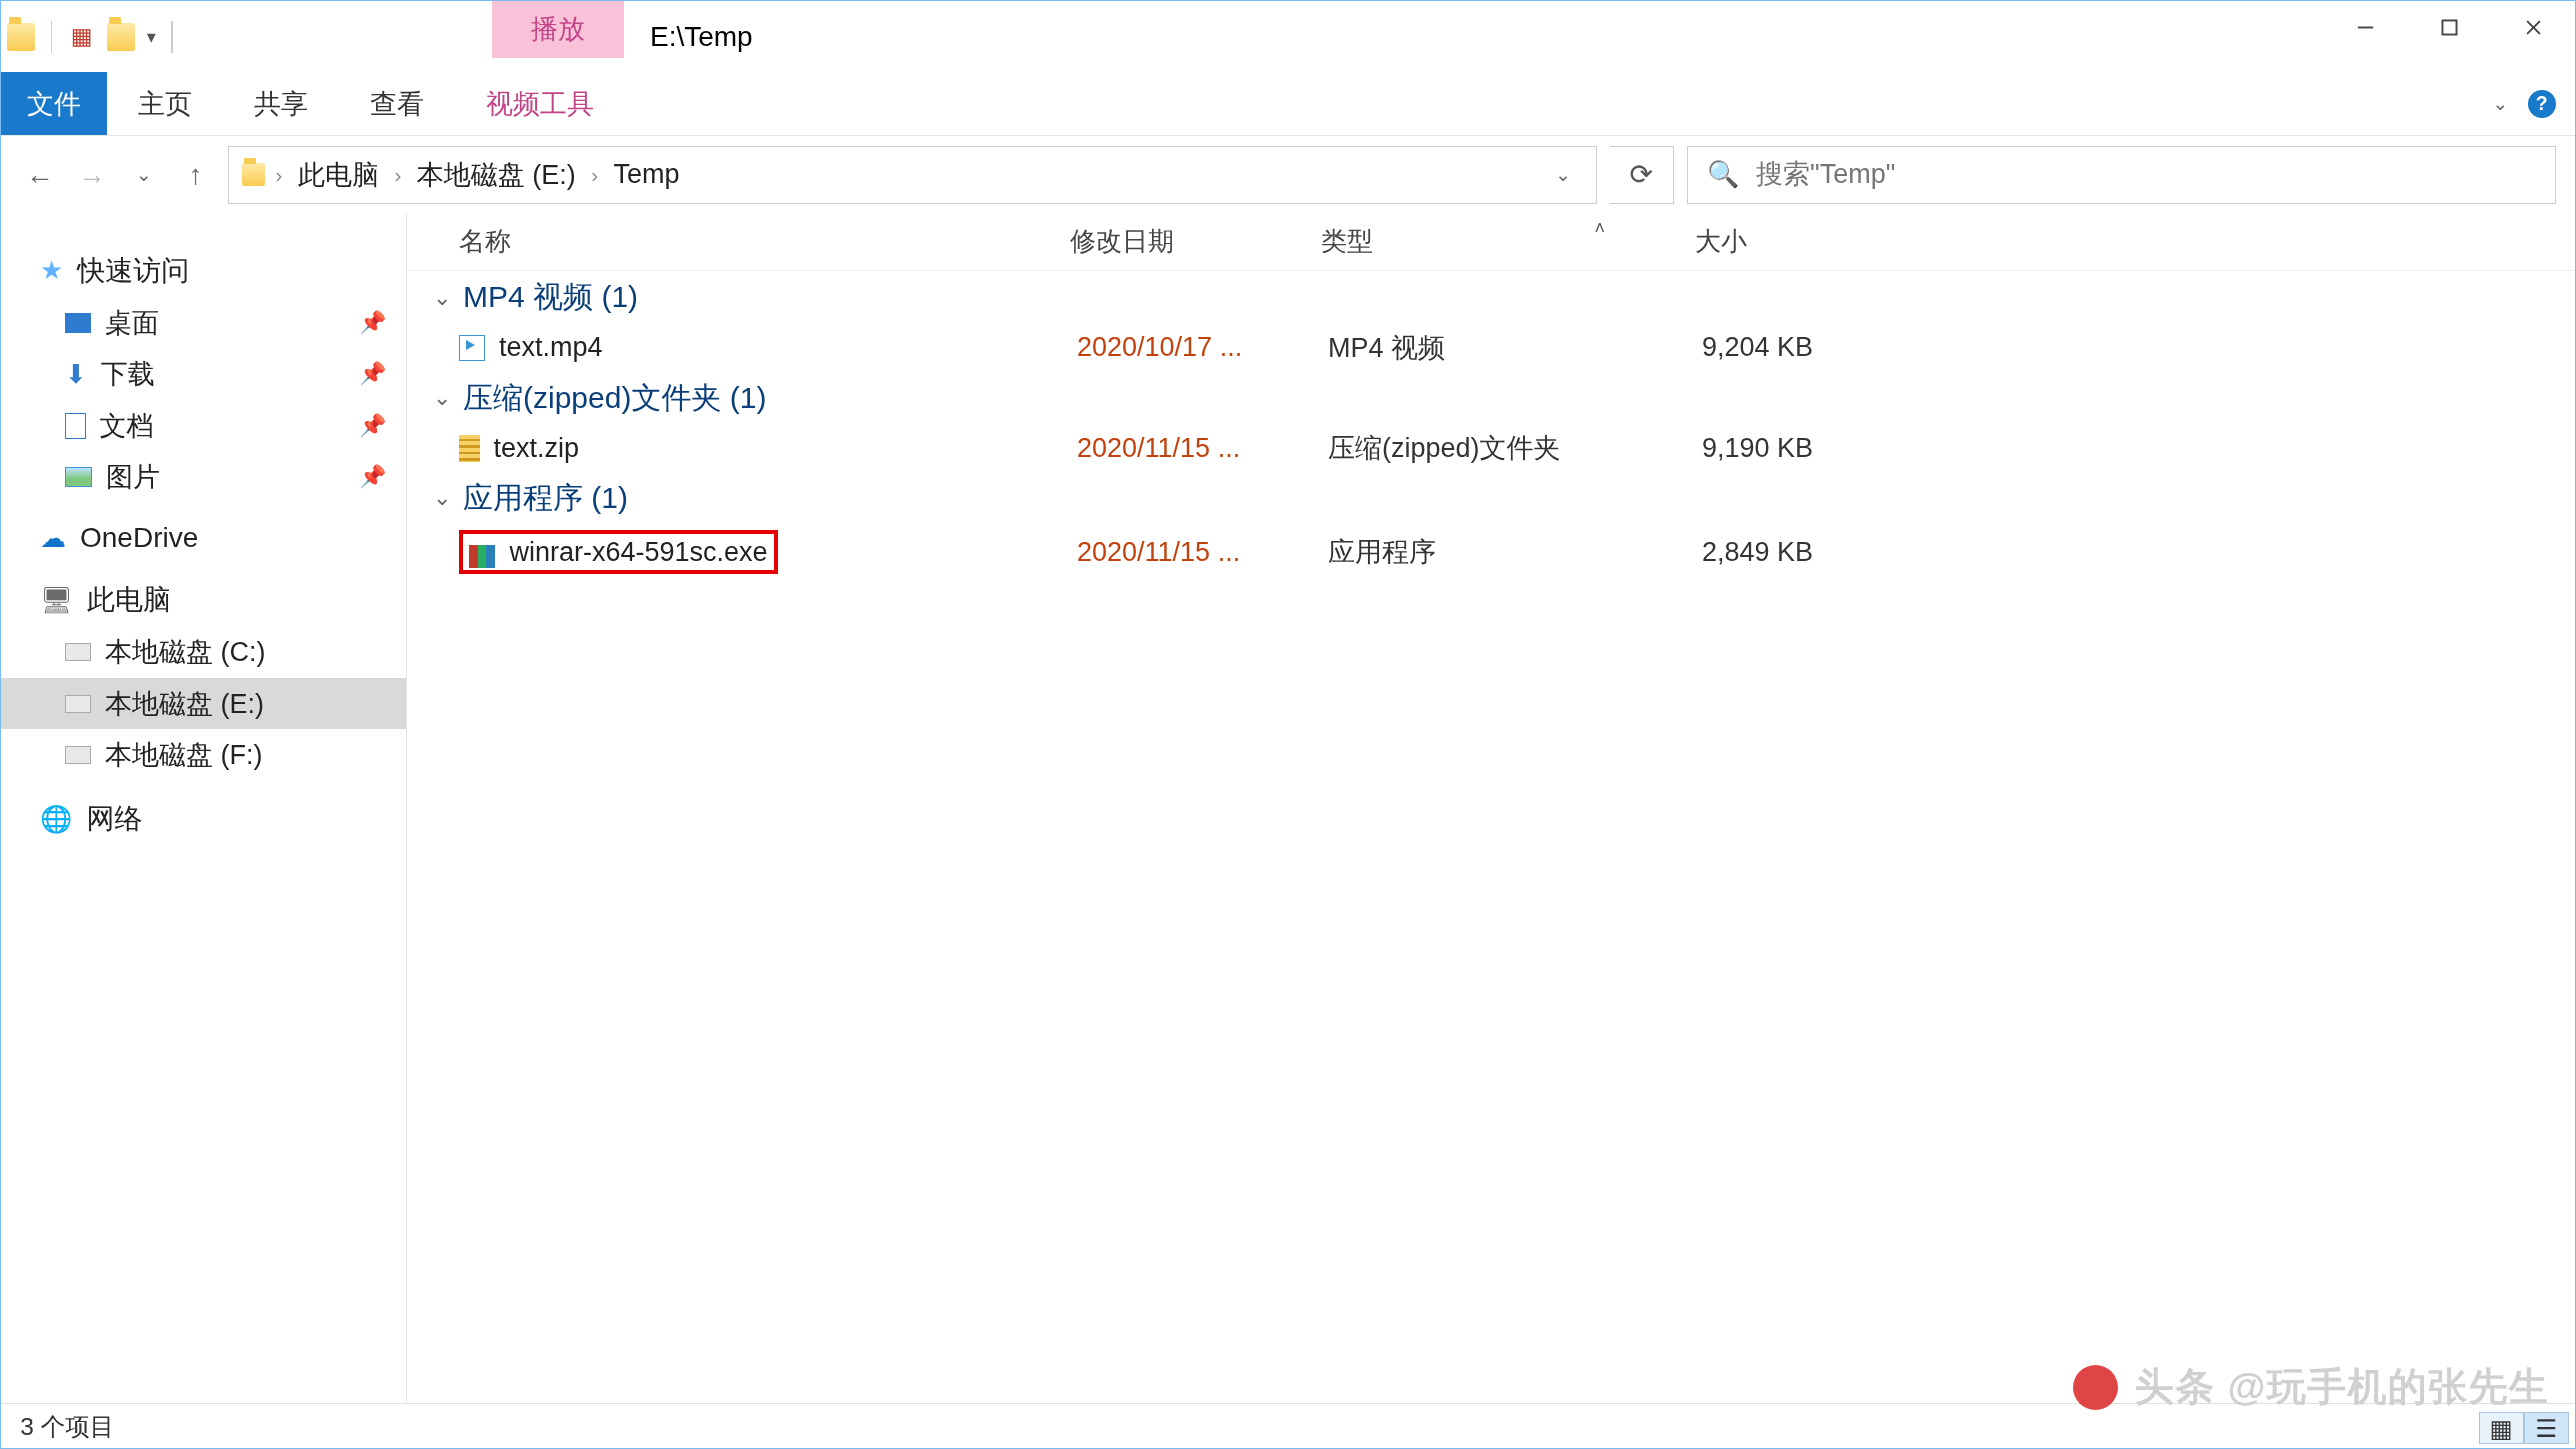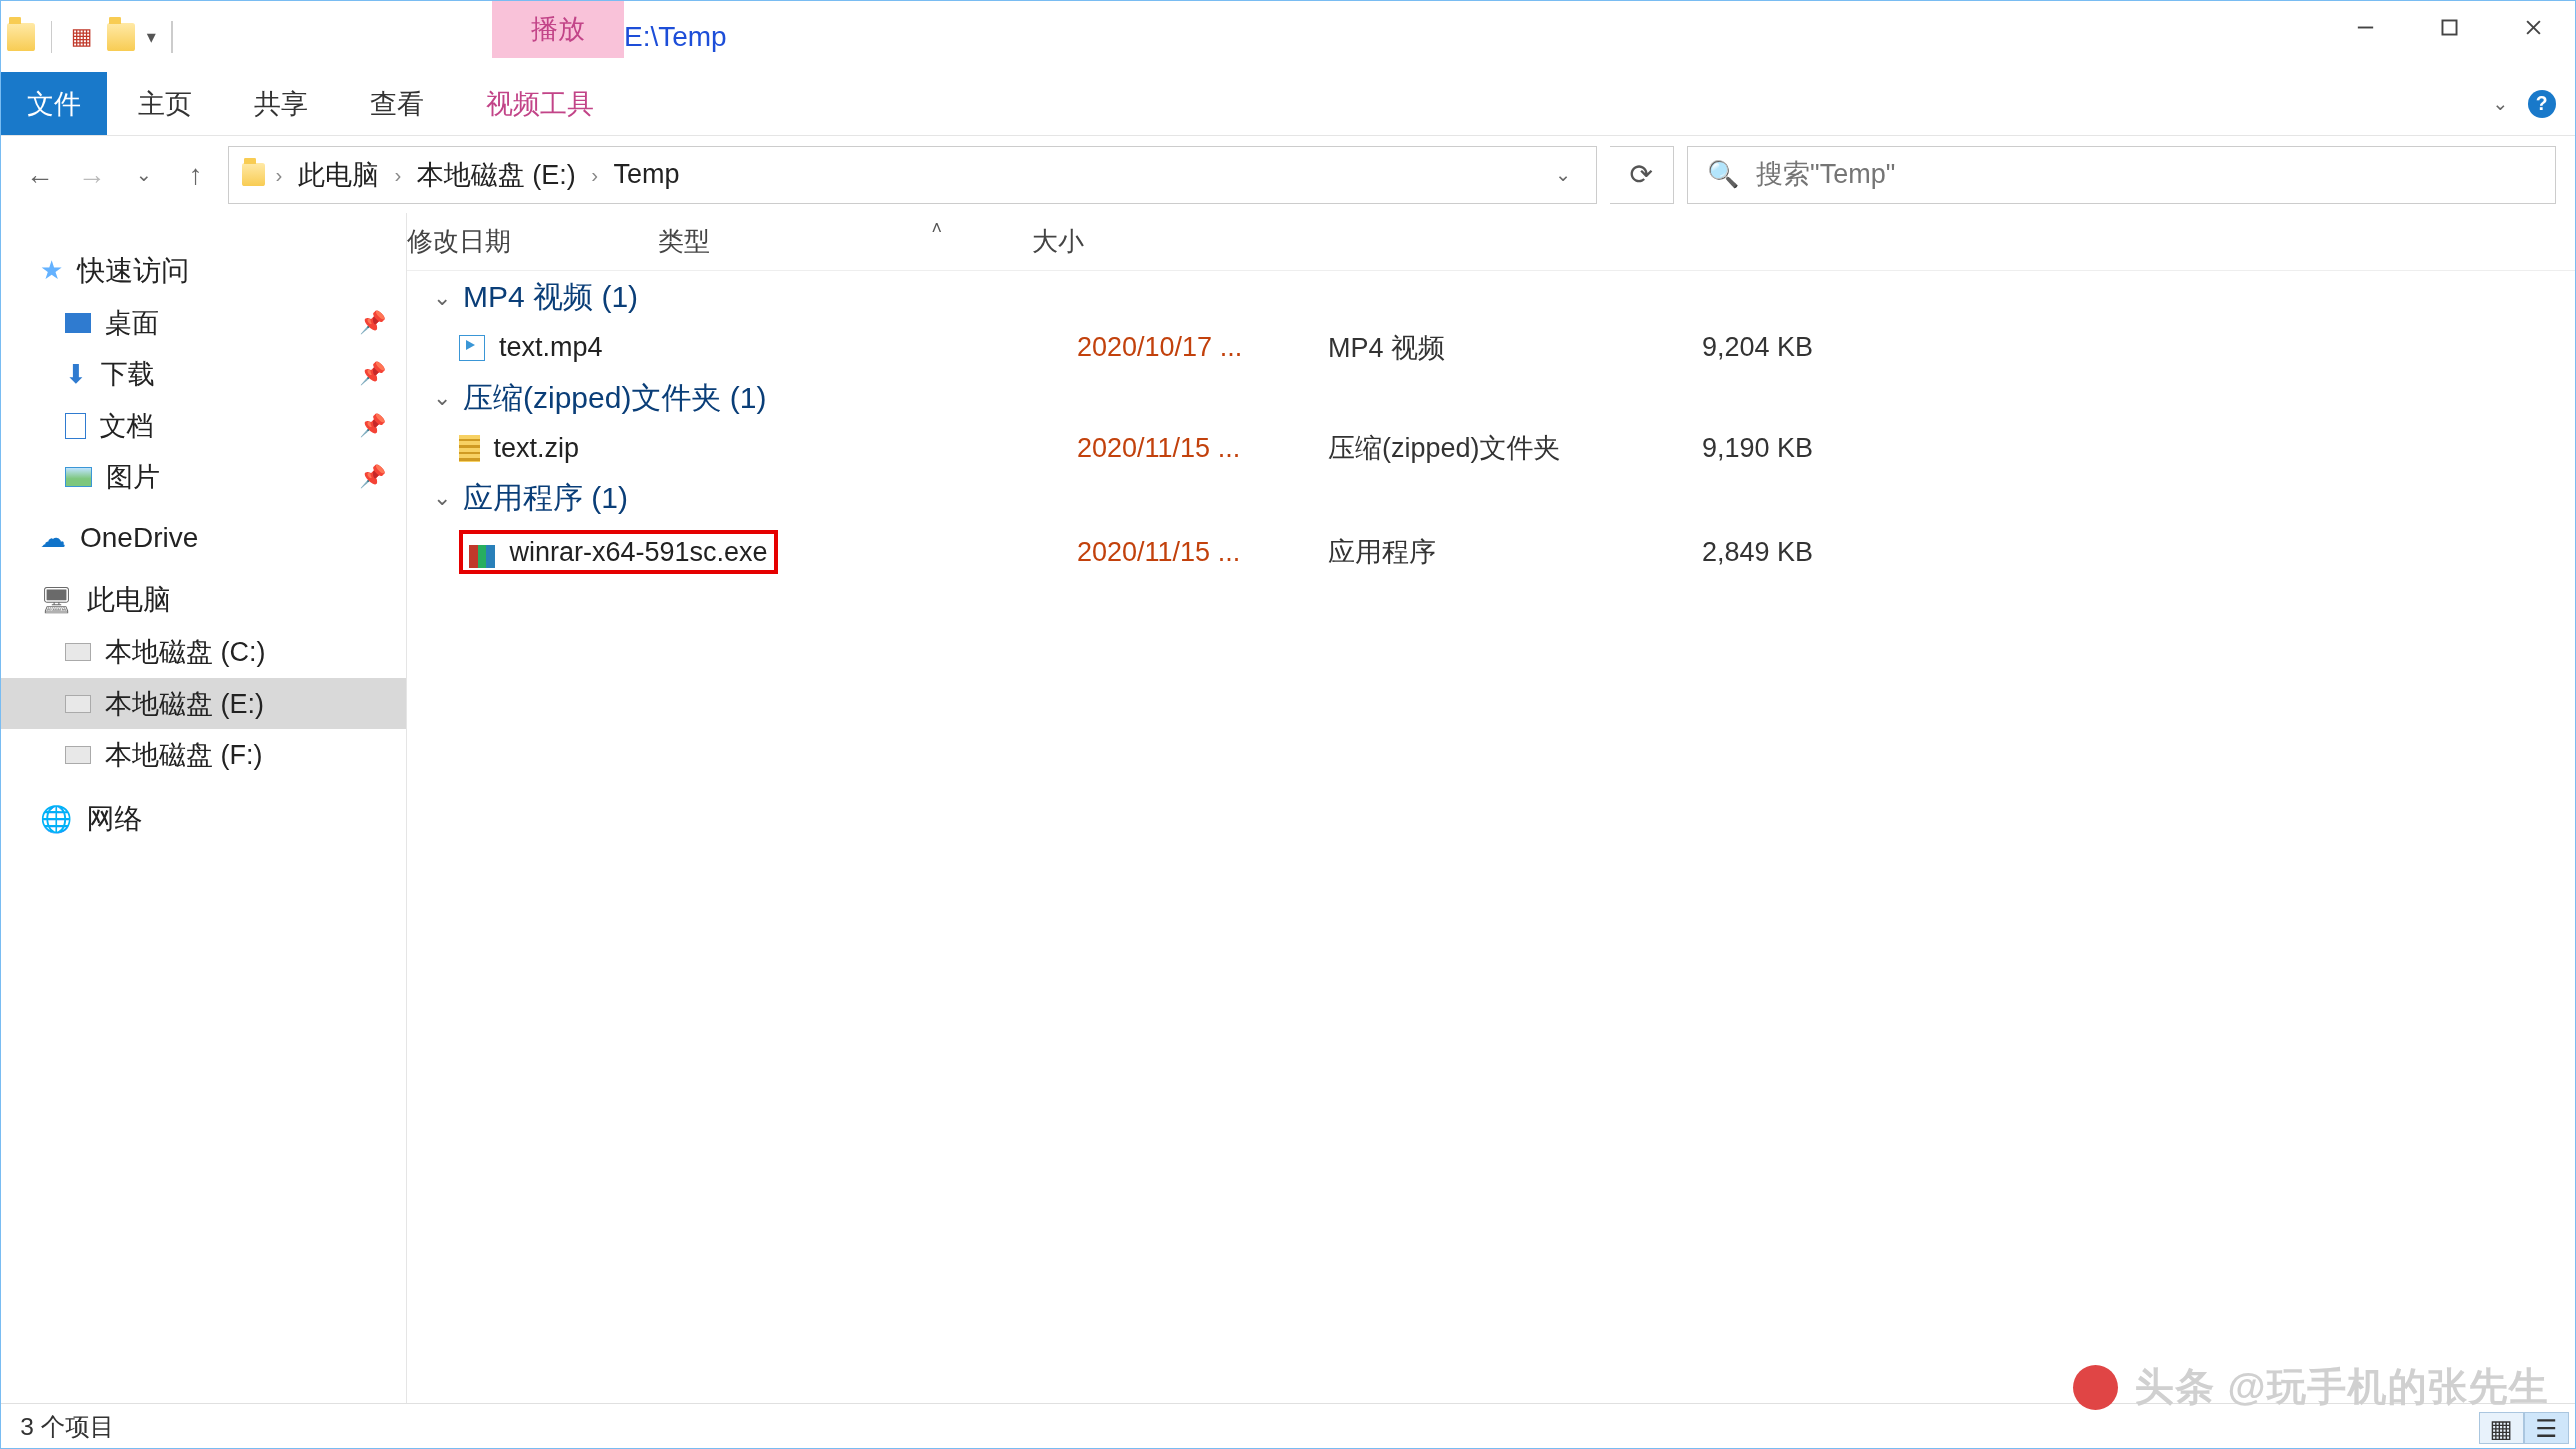--- a/index.html
+++ b/index.html
@@ -12,21 +12,21 @@
   .qat-icon { width: 28px; height: 28px; display: inline-flex; align-items: center; justify-content: center; font-size: 23px; }
   .qat-sep { width: 1.3px; height: 32px; background: #ccc; margin: 0 3.9px; }
   .folder-icon { width: 28px; height: 28px; background: linear-gradient(#ffe9a6,#f8cc53); border-radius: 2.6px; position: relative; }
   .folder-icon::before{content:"";position:absolute;top:-5.2px;left:1.9px;width:11.6px;height:6.4px;background:#f8cc53;border-radius:1.3px 1.3px 0 0;}
   .qat-dd { font-size: 18px; color:#555; }
   .titlebuttons { margin-left: auto; display: flex; }
   .titlebtn { width: 84px; height: 52px; display:flex; align-items:center; justify-content:center; color:#555; }
   .titlebtn svg { width: 23px; height: 23px; stroke: #444; stroke-width: 3; fill: none; }
   .context-tab-wrap { display:flex; flex-direction:column; align-items:center; margin-left: 309px;}
   .context-tab { background:#f9c2d9; color:#c24488; padding:10.3px 39px; font-size:27px; }
-  .title-path { font-size: 28px; color:#1d4ed8; align-self:center; }
+  .title-path { font-size: 28px; color:#000000; align-self:center; margin-left: 26px;}
 
   
   .ribbon { height: 64px; display:flex; align-items:stretch; border-bottom:0.6px solid #e5e5e5; }
   .ribbon-tab { padding: 13px 31px; font-size: 27px; color:#333; display:flex; align-items:center;}
   .ribbon-tab.file { background:#1979ca; color:#fff; padding:13px 26px;}
   .ribbon-tab.tool { color:#c24488; }
   .ribbon-right { margin-left:auto; display:flex; align-items:center; gap:19.3px; padding-right:19.3px;}
   .help-circle { width:28px; height:28px; border-radius:50%; background:#1979ca; color:#fff; font-size:19.3px; display:flex;align-items:center;justify-content:center;font-weight:bold;}
   .ribbon-dd { font-size: 19.3px; color:#666; }
 
@@ -222,20 +222,21 @@
         </div>
 
       <div class="nav-item group">
           <span class="ic-net">🌐</span>
           <span>网络</span>
         </div>
     </div>
 
     <div class="content">
       <div class="colhead">
+        <div class="col-name">名称</div>
         <div class="col-date">修改日期</div>
         <div class="col-type"><span>类型</span><span class="sort-ind">˄</span></div>
         <div class="col-size">大小</div>
       </div>
       <div id="rows">
           <div class="group-row">
             <span class="group-chevron">⌄</span>
             <span>MP4 视频 (1)</span>
           </div>
           <div class="file-row">

